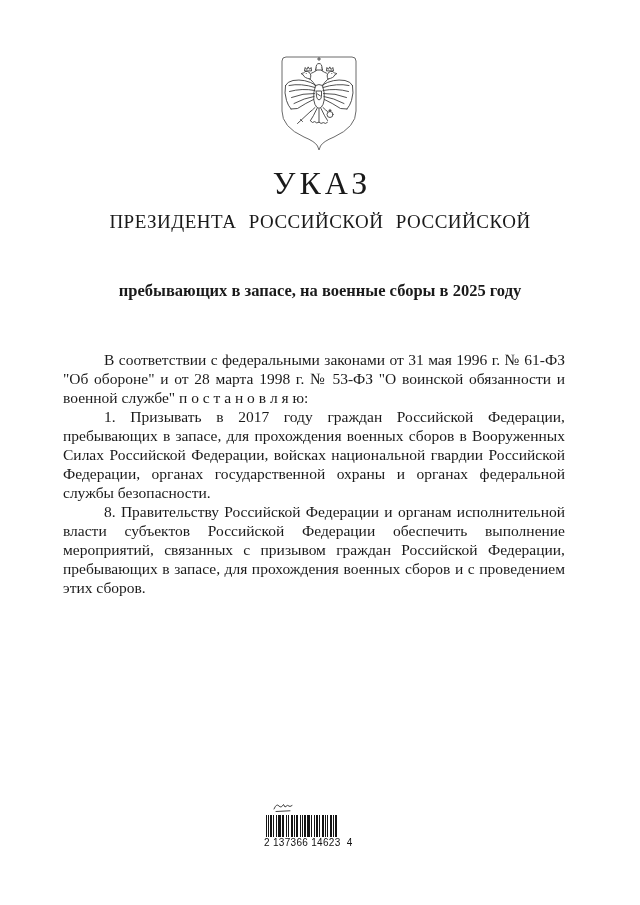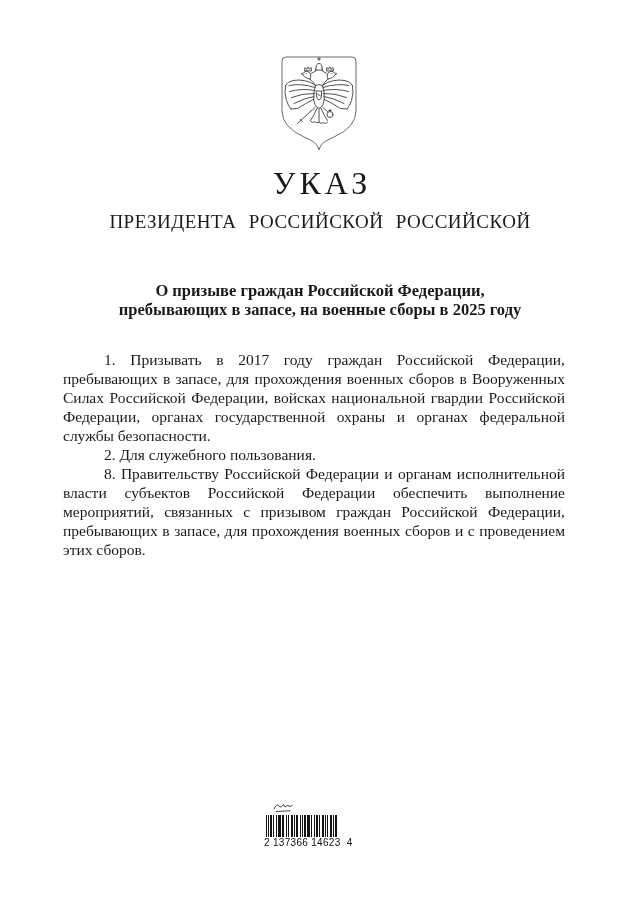--- a/index.html
+++ b/index.html
@@ -90,27 +90,26 @@
         <path d="M40,53.5 Q36,62 33.5,65.5 M42,54 V67 M44,53.5 Q48,62 50.5,65.5"></path>
         <path d="M33.5,66 q2,2.8 4.2,0.6 q2,2.4 4.3,0.5 q2,2.4 4.3,0.5 q2.2,2 4.2,-0.3"></path>
       </g>
     </svg>
   </div>
 
   <div class="title">УКАЗ</div>
   <div class="issuer">ПРЕЗИДЕНТА РОССИЙСКОЙ РОССИЙСКОЙ</div>
 
   <div class="subject">
-    <div>О призыве граждан Российской Федерации,</div>
     <div>пребывающих в запасе, на военные сборы в 2025 году</div>
   </div>
 
   <div class="body-text">
+    <p>В соответствии с федеральными законами от 31 мая 1996 г. № 61-ФЗ "Об обороне" и от 28 марта 1998 г. № 53-ФЗ "О воинской обязанности и военной службе" п о с т а н о в л я ю:</p>
     <p>1. Призывать в 2017 году граждан Российской Федерации, пребывающих в запасе, для прохождения военных сборов в Вооруженных Силах Российской Федерации, войсках национальной гвардии Российской Федерации, органах государственной охраны и органах федеральной службы безопасности.</p>
-    <p>2. Для служебного пользования.</p>
     <p>8. Правительству Российской Федерации и органам исполнительной власти субъектов Российской Федерации обеспечить выполнение мероприятий, связанных с призывом граждан Российской Федерации, пребывающих в запасе, для прохождения военных сборов и с проведением этих сборов.</p>
   </div>
 
   <div class="barcode-block">
     <svg class="signature" width="24" height="13" viewBox="0 0 24 13">
       <path class="sig-path" d="M2,8 Q4.5,2 7,5 Q9,7.5 11.5,3.5 L13,6 Q15.5,3 18,5.5 L20,4.5"></path>
       <path class="sig-path" d="M4,10.5 L18,9.8"></path>
     </svg>
     <div class="bars" id="barcode-bars">
         <span class="bar" style="width: 1px; background: rgb(20, 20, 20);"></span>

